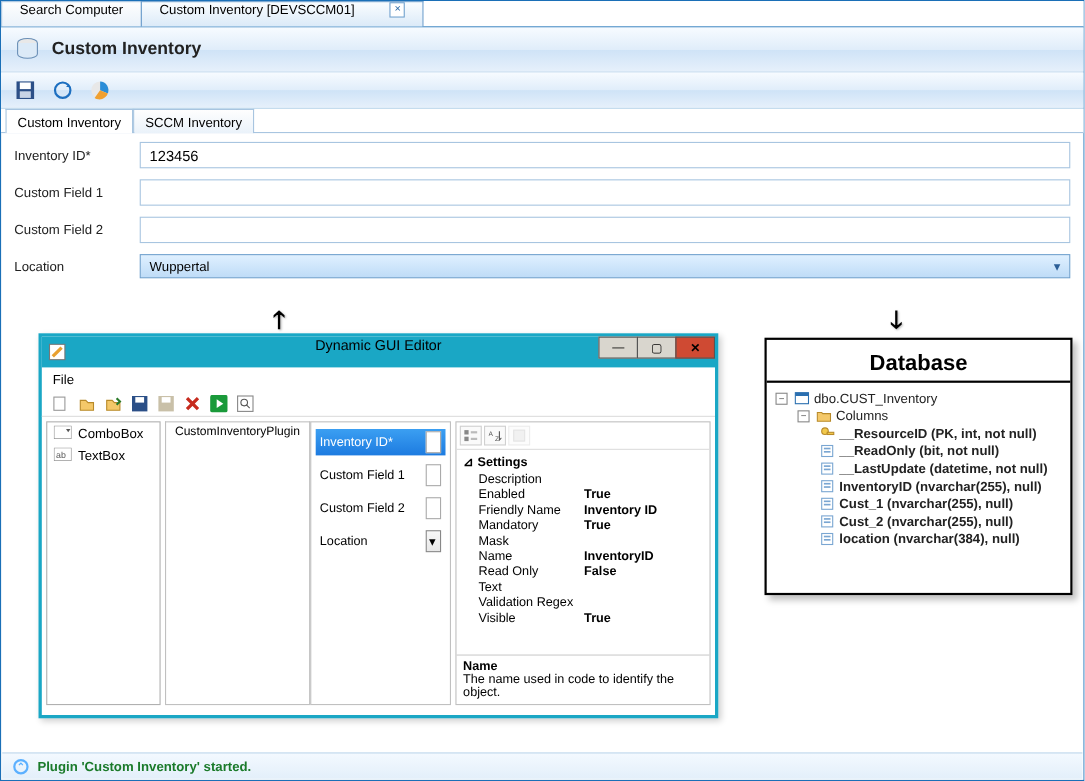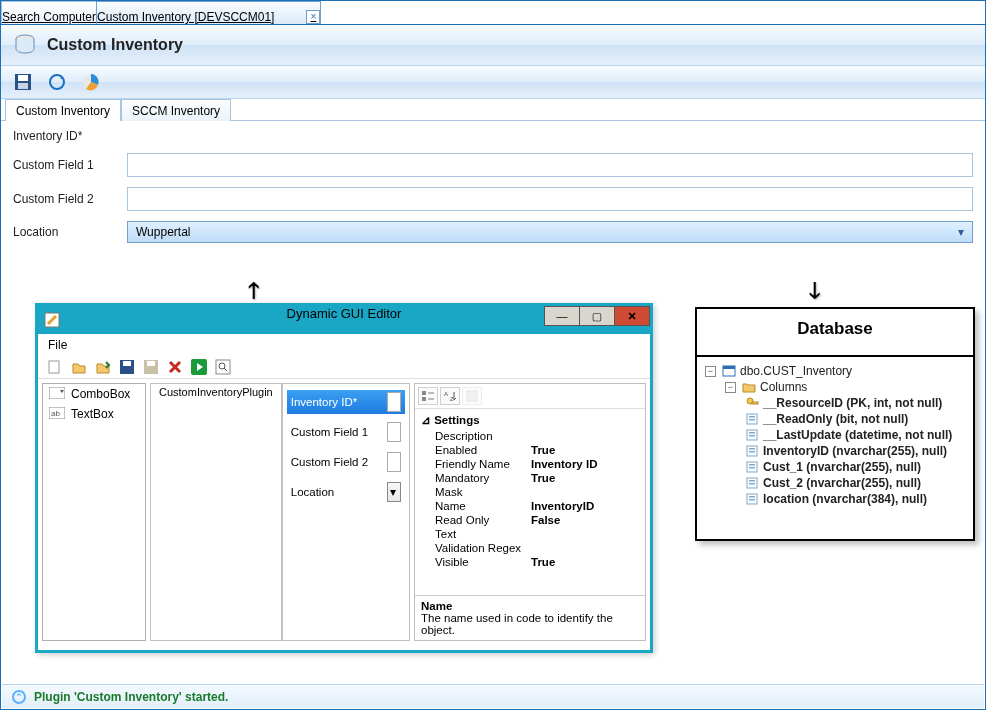--- a/index.html
+++ b/index.html
@@ -1,21 +1,21 @@
 <!DOCTYPE html>
 <html><head>
 <meta charset="utf-8">
 <style>
   * { box-sizing: border-box; font-family: "Segoe UI", Tahoma, Arial, sans-serif; }
   body { margin:0; padding:0; background:#fff; width:986px; height:710px; overflow:hidden; position:relative; font-size:12px; color:#000;}
   .outer-border { position:absolute; inset:0; border:1px solid #1a6fb7; }
 
   
   .tab-strip { height:24px; border-bottom:1px solid #1a6fb7; background:#fff; display:flex; align-items:flex-end;}
-  .tab { height:23px; padding:0 0; border:1px solid #a8c5e0; border-bottom:none; display:flex; align-items:flex-end; gap:6px; margin-right:-1px; background:linear-gradient(#fefefe,#eaf2fa); cursor:default;text-decoration:underline; }
+  .tab { height:23px; padding:0 16px; border:1px solid #a8c5e0; border-bottom:none; display:flex; align-items:flex-start; gap:6px; margin-right:-1px; background:linear-gradient(#fefefe,#eaf2fa); cursor:default; }
   .tab.active { background:linear-gradient(#fafdff,#dbeaf8); border-color:#6fa0ce;gap:32px; }
   .tab-close { width:14px; height:14px; border:1px solid #6fa0ce; display:flex; align-items:center; justify-content:center; font-size:10px; line-height:1; color:#2e6ca8; background:#fff;}
 
   
   .header { background:linear-gradient(#f7fbff,#e0edfa 50%,#cfe3f7 51%,#e6f0fb); border-bottom:1px solid #b9d4ec; padding:8px 12px; display:flex; align-items:center; gap:10px;}
   .header-title { font-size:16px; font-weight:bold; color:#222;}
 
   .toolbar { background:linear-gradient(#f7fbff,#e0edfa 50%,#cfe3f7 51%,#e6f0fb); border-bottom:1px solid #b9d4ec; padding:6px 12px; display:flex; gap:14px; align-items:center;}
   .tool-btn { width:20px; height:20px; display:flex; align-items:center; justify-content:center; cursor:pointer;}
 
@@ -68,21 +68,21 @@
   .prop-head { font-weight:bold; padding:2px 0;}
   .prop-row { display:flex; padding:1px 0;}
   .prop-row .k { width:110px; padding-left:14px;}
   .prop-row .v { flex:1; font-weight:bold;}
   .prop-row .v.normal { font-weight:normal;}
   .prop-desc { border-top:1px solid #ccc; padding:4px 6px;}
   .prop-desc .t { font-weight:bold;}
 
   
   .db-box { position:absolute; left:694px; top:306px; width:280px; height:234px; border:2px solid #000; background:#fff; box-shadow:4px 4px 6px rgba(0,0,0,.25);}
-  .db-title { text-align:center; font-size:17px; font-weight:bold; padding:10px 0 16px; border-bottom:2px solid #000;}
+  .db-title { text-align:center; font-size:20px; font-weight:bold; padding:10px 0 4px; border-bottom:2px solid #000;}
   .tree { padding:6px 8px; font-size:12px; color:#222;}
   .tree-row { display:flex; align-items:center; gap:4px; padding:1px 0; white-space:nowrap;}
   .expander { width:11px; height:11px; border:1px solid #888; display:inline-flex; align-items:center; justify-content:center; font-size:9px; line-height:1; color:#555; margin-right:2px;}
   .tree-icon { width:14px; height:14px; display:inline-flex; align-items:center; justify-content:center;}
   .ind1 { padding-left:20px;} .ind2 { padding-left:40px;font-weight:bold;}
 
   
   .status-bar { position:absolute; left:1px; right:1px; bottom:1px; height:24px; border-top:1px solid #b9d4ec; background:linear-gradient(#f3f9ff,#e3effa); display:flex; align-items:center; padding:0 10px; gap:8px; color:#1a7a2a; font-weight:bold;}
   .status-icon { width:14px; height:14px; border:2px solid #5bb0ff; border-radius:50%; display:flex; align-items:center; justify-content:center; color:#5bb0ff; font-size:9px;}
 
@@ -143,20 +143,21 @@
     </div>
     <div class="subtab">
       <span>SCCM Inventory</span>
     </div>
   </div>
   <div class="subtab-under"></div>
 
   <div class="form-area">
     <div class="form-row">
       <label>Inventory ID*</label>
+      <input type="text" value="123456" style="">
     </div>
     <div class="form-row">
       <label>Custom Field 1</label>
       <input type="text" value="" style="">
     </div>
     <div class="form-row">
       <label>Custom Field 2</label>
       <input type="text" value="" style="">
     </div>
     <div class="form-row">

